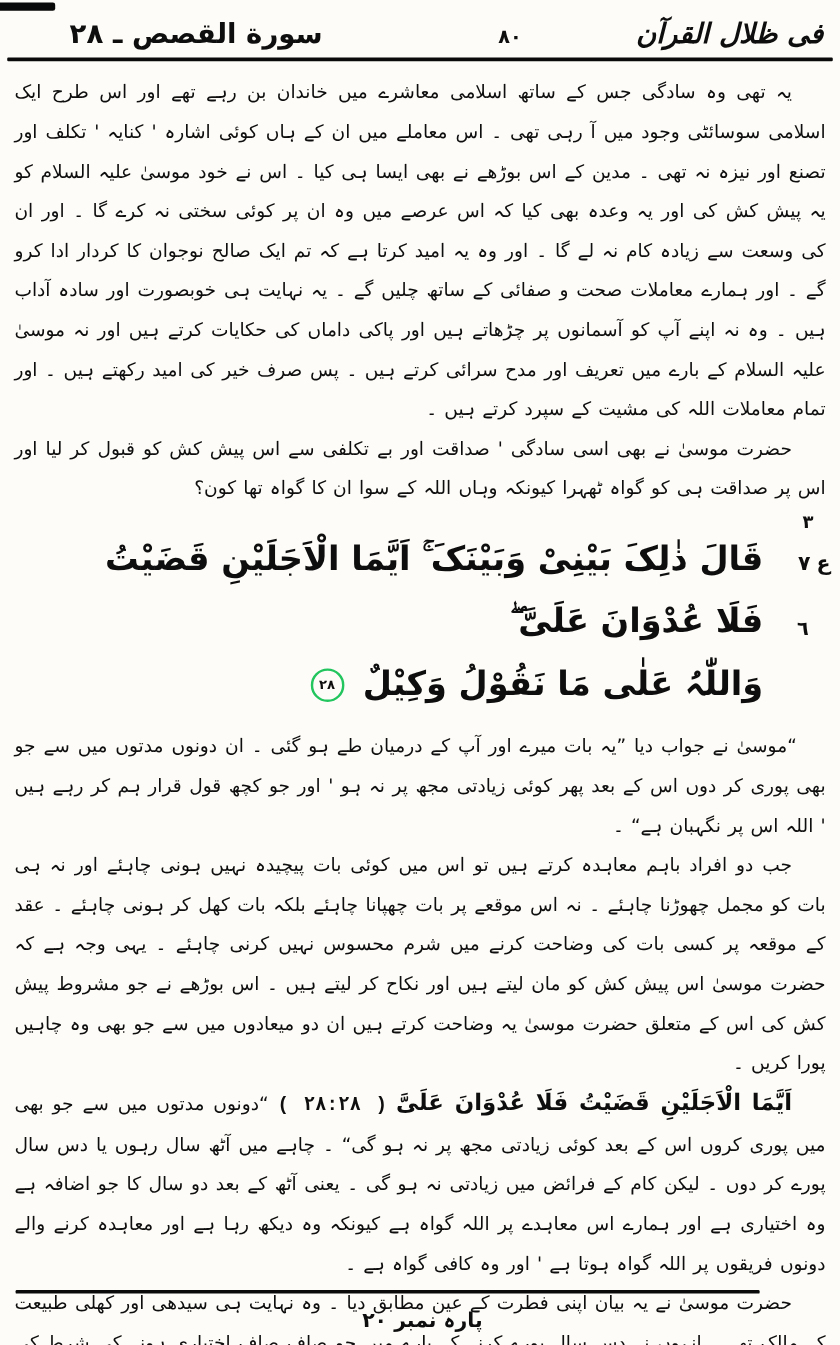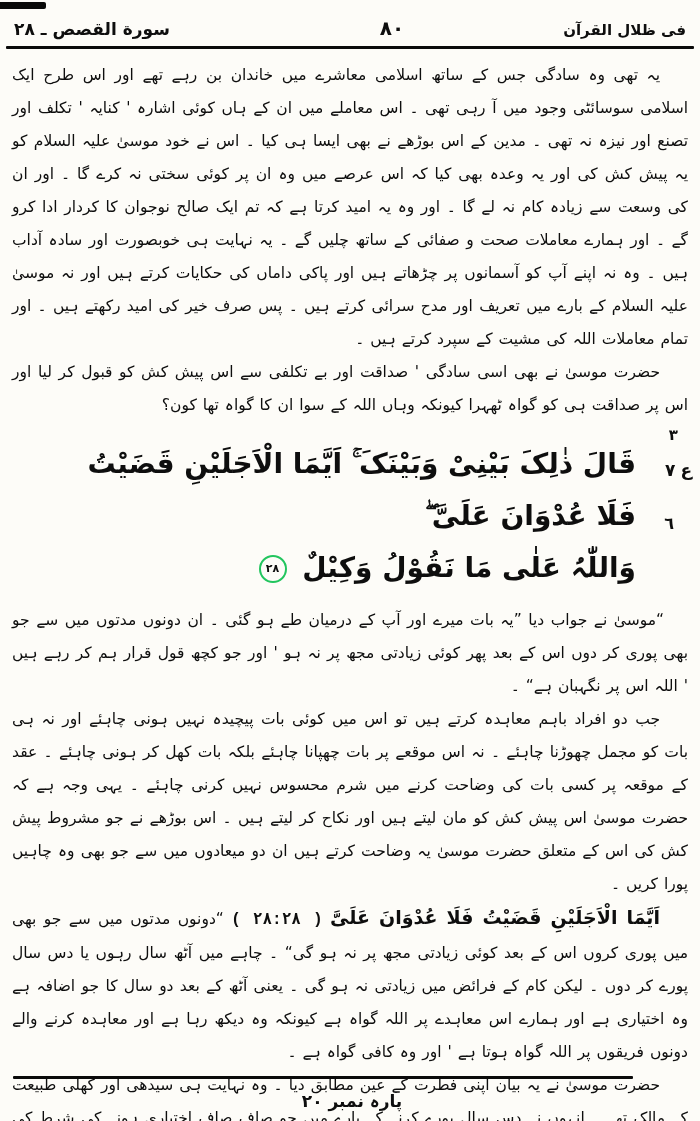--- a/index.html
+++ b/index.html
@@ -25,23 +25,23 @@
     border-radius: 0 2px 2px 0;
   }
   .header {
     display: flex;
     align-items: baseline;
     justify-content: space-between;
     padding: 16px 14px 4px 14px;
     font-size: 18px;
     font-weight: bold;
   }
-  .header .book-title { font-size: 15px; }
-  .header .page-number { font-size: 20px; letter-spacing: 1px; transform: translatex(14px); margin-left: 23px; }
-  .header .surah-title { font-size: 17px; }
+  .header .book-title { font-size: 23px; font-style: italic; }
+  .header .page-number { font-size: 16px; letter-spacing: 1px; transform: translatex(14px); margin-left: 23px; }
+  .header .surah-title { font-size: 23px; margin-left: 44px; }
   .header-rule {
     height: 3px;
     background: #0a0a0a;
     margin: 2px 6px 0 6px;
     border-radius: 1px;
   }
   .body-area { padding: 10px 12px 0 12px; }
   p.urdu {
     margin: 0;
     font-size: 15.5px;

